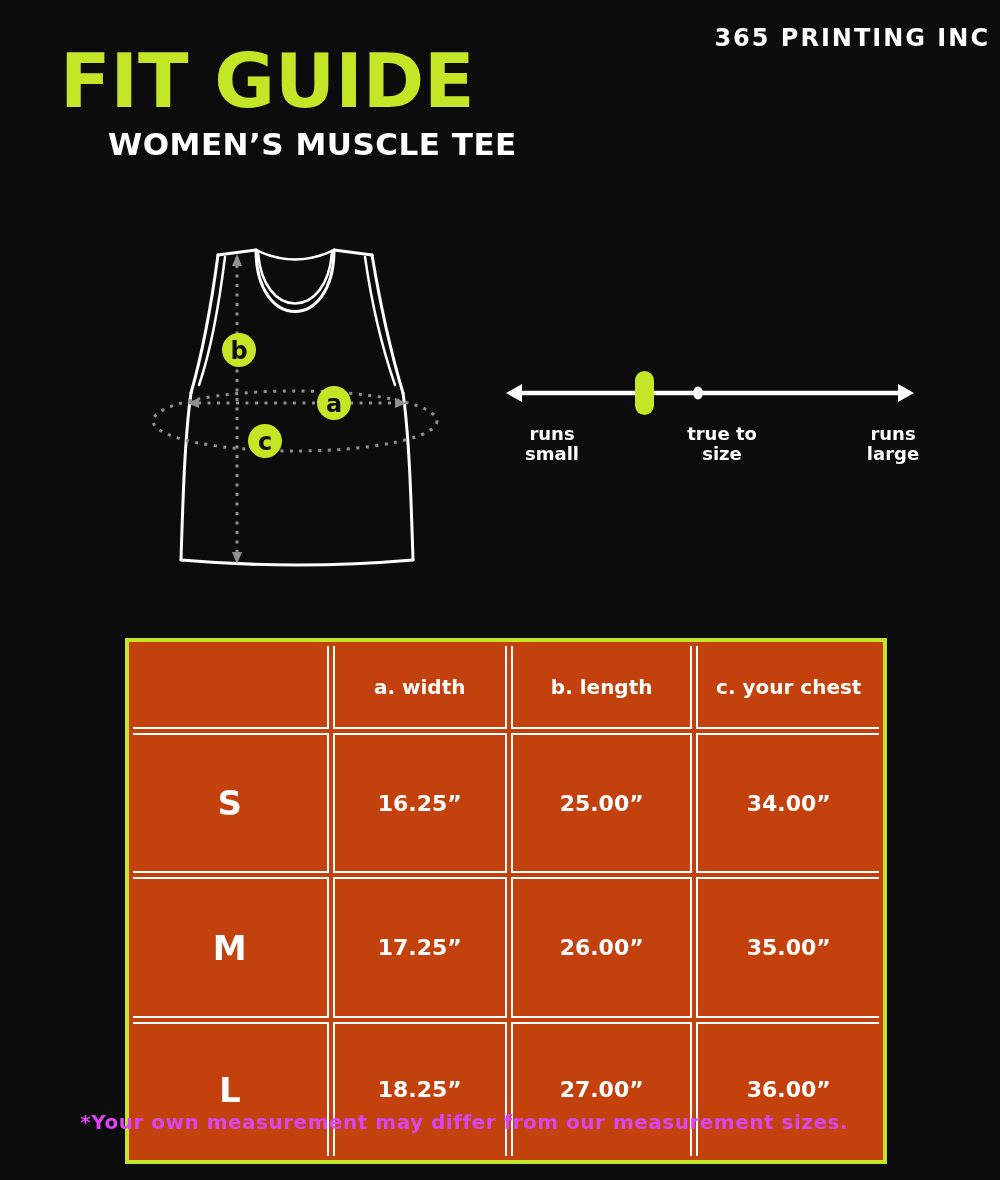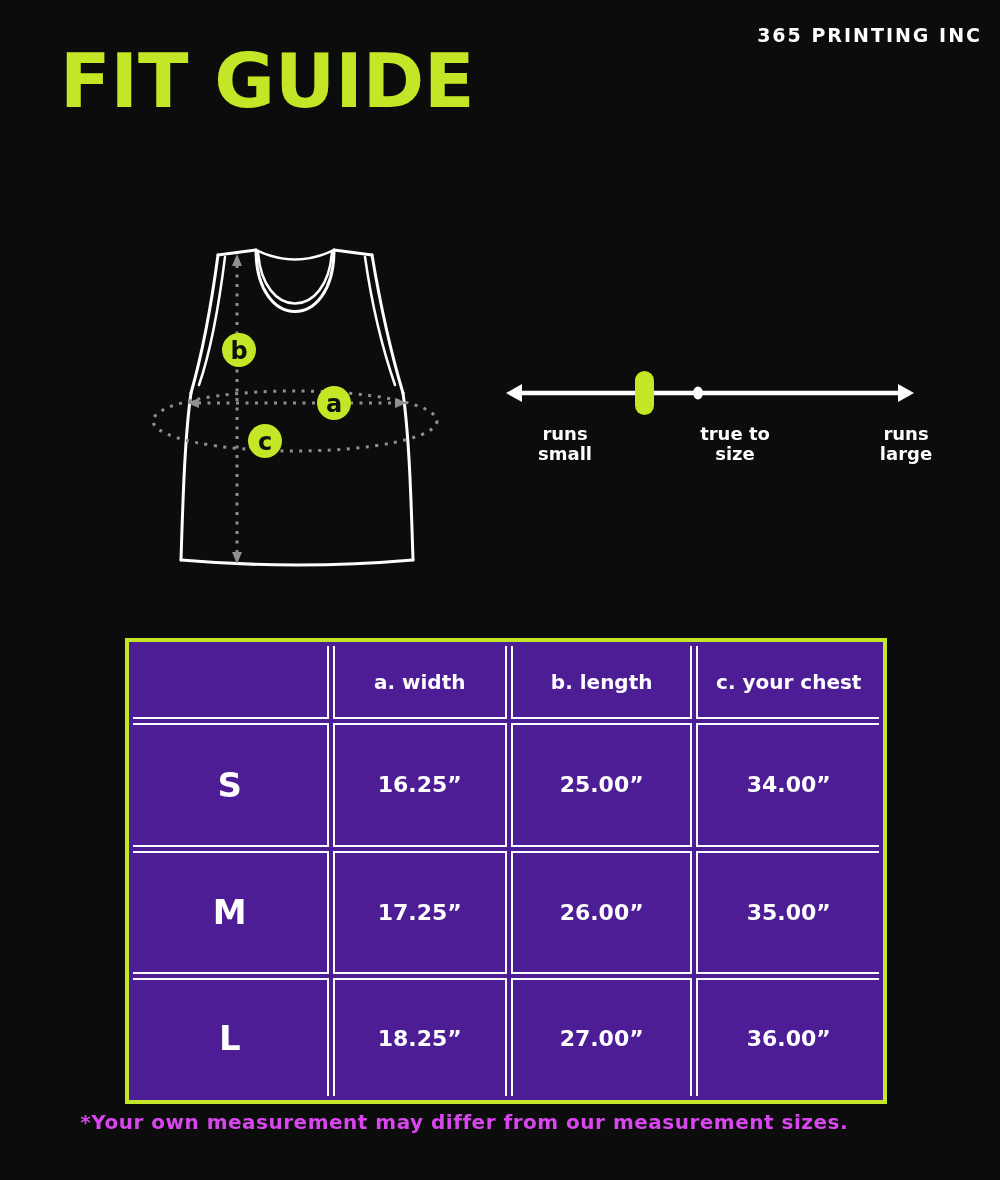--- a/index.html
+++ b/index.html
@@ -3,46 +3,46 @@
 <meta charset="utf-8">
 <style>
   html,body{margin:0;padding:0;}
   body{
     width:1000px;height:1180px;position:relative;overflow:hidden;
     background:#0c0c0c;
     font-family:"DejaVu Sans","Liberation Sans",sans-serif;
     color:#fdfdfd;
   }
   .brand{
-    position:absolute;top:24px;right:18px;
-    font-size:19px;font-weight:bold;letter-spacing:2px;color:#fdfdfd;
+    position:absolute;top:24px;right:10px;
+    font-size:24px;font-weight:bold;letter-spacing:2px;color:#fdfdfd;
   }
   .title-block{position:absolute;left:60px;top:44px;}
   .title{
     font-size:74px;font-weight:bold;letter-spacing:0px;line-height:1;
     color:#c3e626;
   }
   .subtitle{
     margin-left:48px;margin-top:8px;
     font-size:31px;font-weight:bold;letter-spacing:0.5px;color:#fdfdfd;
   }
   .tee-svg{position:absolute;left:140px;top:235px;}
   .scale-svg{position:absolute;left:505px;top:355px;}
-  .scale-labels{position:absolute;left:531px;top:424px;width:410px;height:60px;}
+  .scale-labels{position:absolute;left:518px;top:424px;width:410px;height:60px;}
   .scale-label{
     position:absolute;transform:translateX(-50%);
     text-align:center;white-space:pre-line;
     font-size:18px;font-weight:bold;line-height:1.1;color:#fdfdfd;
   }
   .lbl-small{left:34px;}
   .lbl-true{left:204px;}
   .lbl-large{left:375px;}
   .chart-wrap{
-    position:absolute;left:125px;top:638px;width:762px;height:466px;
-    border:4px solid #c3e626;box-sizing:border-box;background:#4c1d95;
+    position:absolute;left:125px;top:638px;width:762px;height:526px;
+    border:4px solid #c3e626;box-sizing:border-box;background:#c2410c;
   }
   table.size-chart{
     width:100%;height:100%;
     border-collapse:separate;border-spacing:4px;
     table-layout:fixed;
   }
   table.size-chart td{
     border:2px solid #fdfdfd;
     text-align:center;vertical-align:middle;
     color:#fdfdfd;padding:0;
@@ -63,20 +63,21 @@
     letter-spacing:0.5px;color:#d946ef;
   }
 </style>
 </head>
 <body>
 
 <div class="brand">365 PRINTING INC</div>
 
 <div class="title-block">
   <div class="title">FIT GUIDE</div>
+  <div class="subtitle">WOMEN’S MUSCLE TEE</div>
 </div>
 
 <svg class="tee-svg" width="320" height="345" viewBox="0 0 320 345">
   <g fill="none" stroke="#fdfdfd" stroke-width="3" stroke-linecap="round" stroke-linejoin="round">
 
     <path d="M 78,20 L 116,15"></path>
     <path d="M 194,15 L 232,20"></path>
 
     <path d="M 116,15 Q 155,34 194,15" stroke-width="2.5"></path>
 

